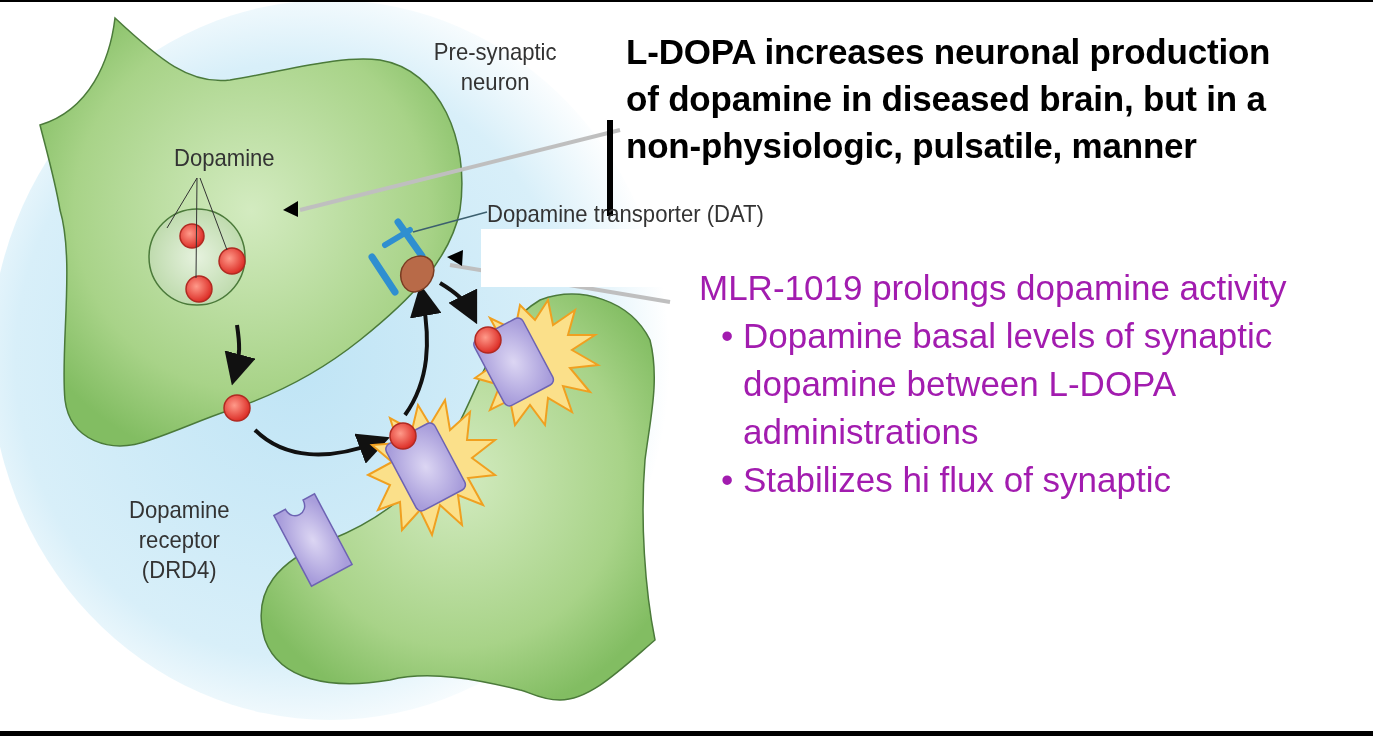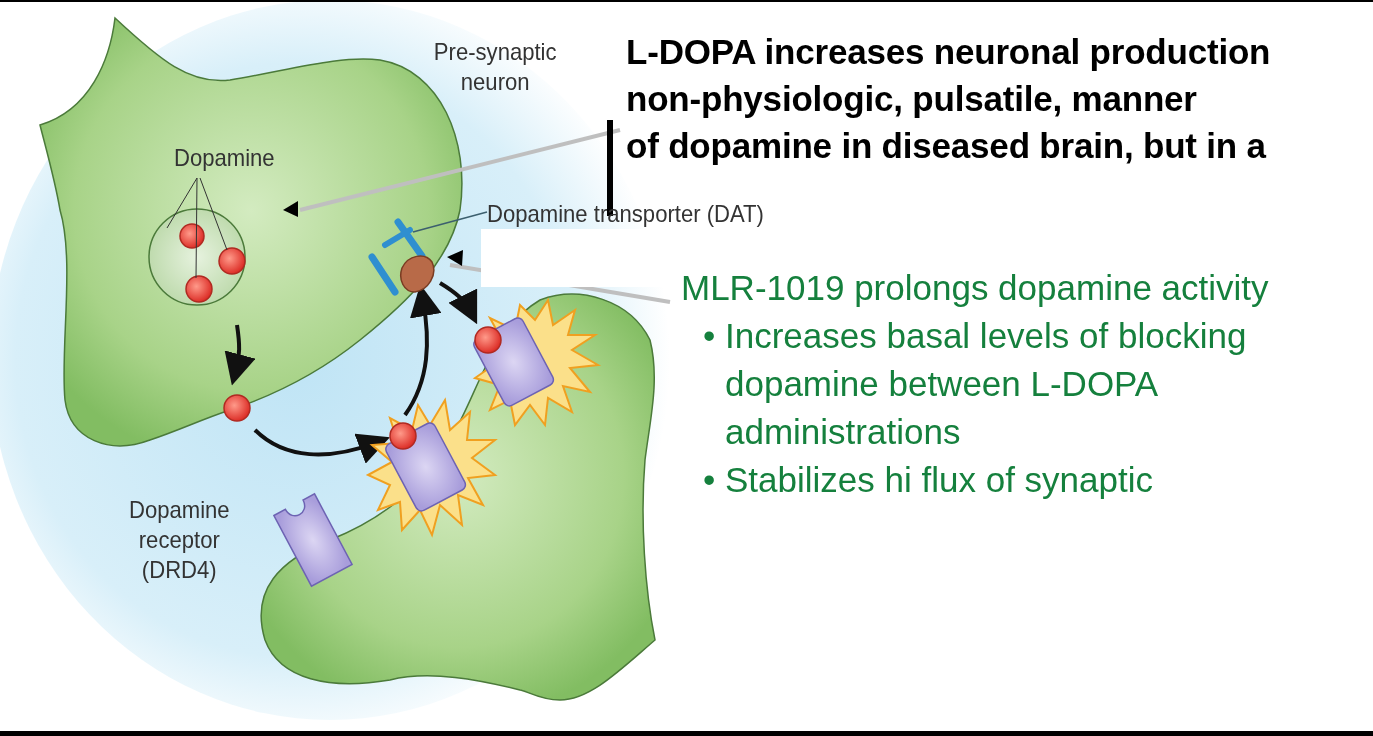--- a/index.html
+++ b/index.html
@@ -2,21 +2,21 @@
 <html><head>
 <meta charset="utf-8">
 <style>
   html, body { margin:0; padding:0; background:#ffffff; }
   body { width:1373px; height:736px; position:relative; overflow:hidden; font-family:"Liberation Sans", sans-serif; }
   .frame-top { position:absolute; left:0; top:0; width:1373px; height:2px; background:#000; }
   .frame-bottom { position:absolute; left:0; top:731px; width:1373px; height:5px; background:#000; }
   svg.diagram { position:absolute; left:0; top:0; }
   .lbl { position:absolute; color:#333; font-size:24px; line-height:30px; text-align:center; transform:scaleX(0.92); transform-origin:left top; }
   .callout { position:absolute; color:#000; font-size:35px; line-height:47px; letter-spacing:-0.2px;font-weight:bold; }
-  .callout2 { position:absolute; color:#15803d; font-size:35px; line-height:48px; }
+  .callout2 { position:absolute; color:#a21caf; font-size:35px; line-height:48px;margin-left:18px; }
   .bullet { position:relative; padding-left:44px; }
   .bullet .dot { position:absolute; left:22px; top:0; }
   .whitebox { position:absolute; left:481px; top:229px; width:305px; height:58px; background:#fff; }
   .vbar { position:absolute; left:607px; top:120px; width:6px; height:96px; background:#000; }
 </style>
 </head>
 <body>
 
 <svg class="diagram" width="1373" height="736" viewBox="0 0 1373 736">
   <defs>
@@ -108,29 +108,29 @@
 <div class="lbl" style="left:174px; top:143px;">Dopamine</div>
 <div class="lbl" style="left:487px; top:199px; white-space:nowrap;">Dopamine transporter (DAT)</div>
 <div class="lbl" style="left:125px; top:495px; width:118px;">
   <div>Dopamine</div>
   <div>receptor</div>
   <div>(DRD4)</div>
 </div>
 
 <div class="callout" style="left:626px; top:28px;">
   <div>L-DOPA increases neuronal production</div>
+  <div>of dopamine in diseased brain, but in a</div>
   <div>non-physiologic, pulsatile, manner</div>
-  <div>of dopamine in diseased brain, but in a</div>
 </div>
 
 <div class="callout2" style="left:681px; top:264px;">
   <div>MLR-1019 prolongs dopamine activity</div>
   <div class="bullet">
     <span class="dot">•</span>
-    <div>Increases basal levels of blocking</div>
+    <div>Dopamine basal levels of synaptic</div>
     <div>dopamine between L-DOPA</div>
     <div>administrations</div>
   </div>
   <div class="bullet">
     <span class="dot">•</span>
     <div>Stabilizes hi flux of synaptic</div>
   </div>
 </div>
 
 <div class="frame-top"></div>

